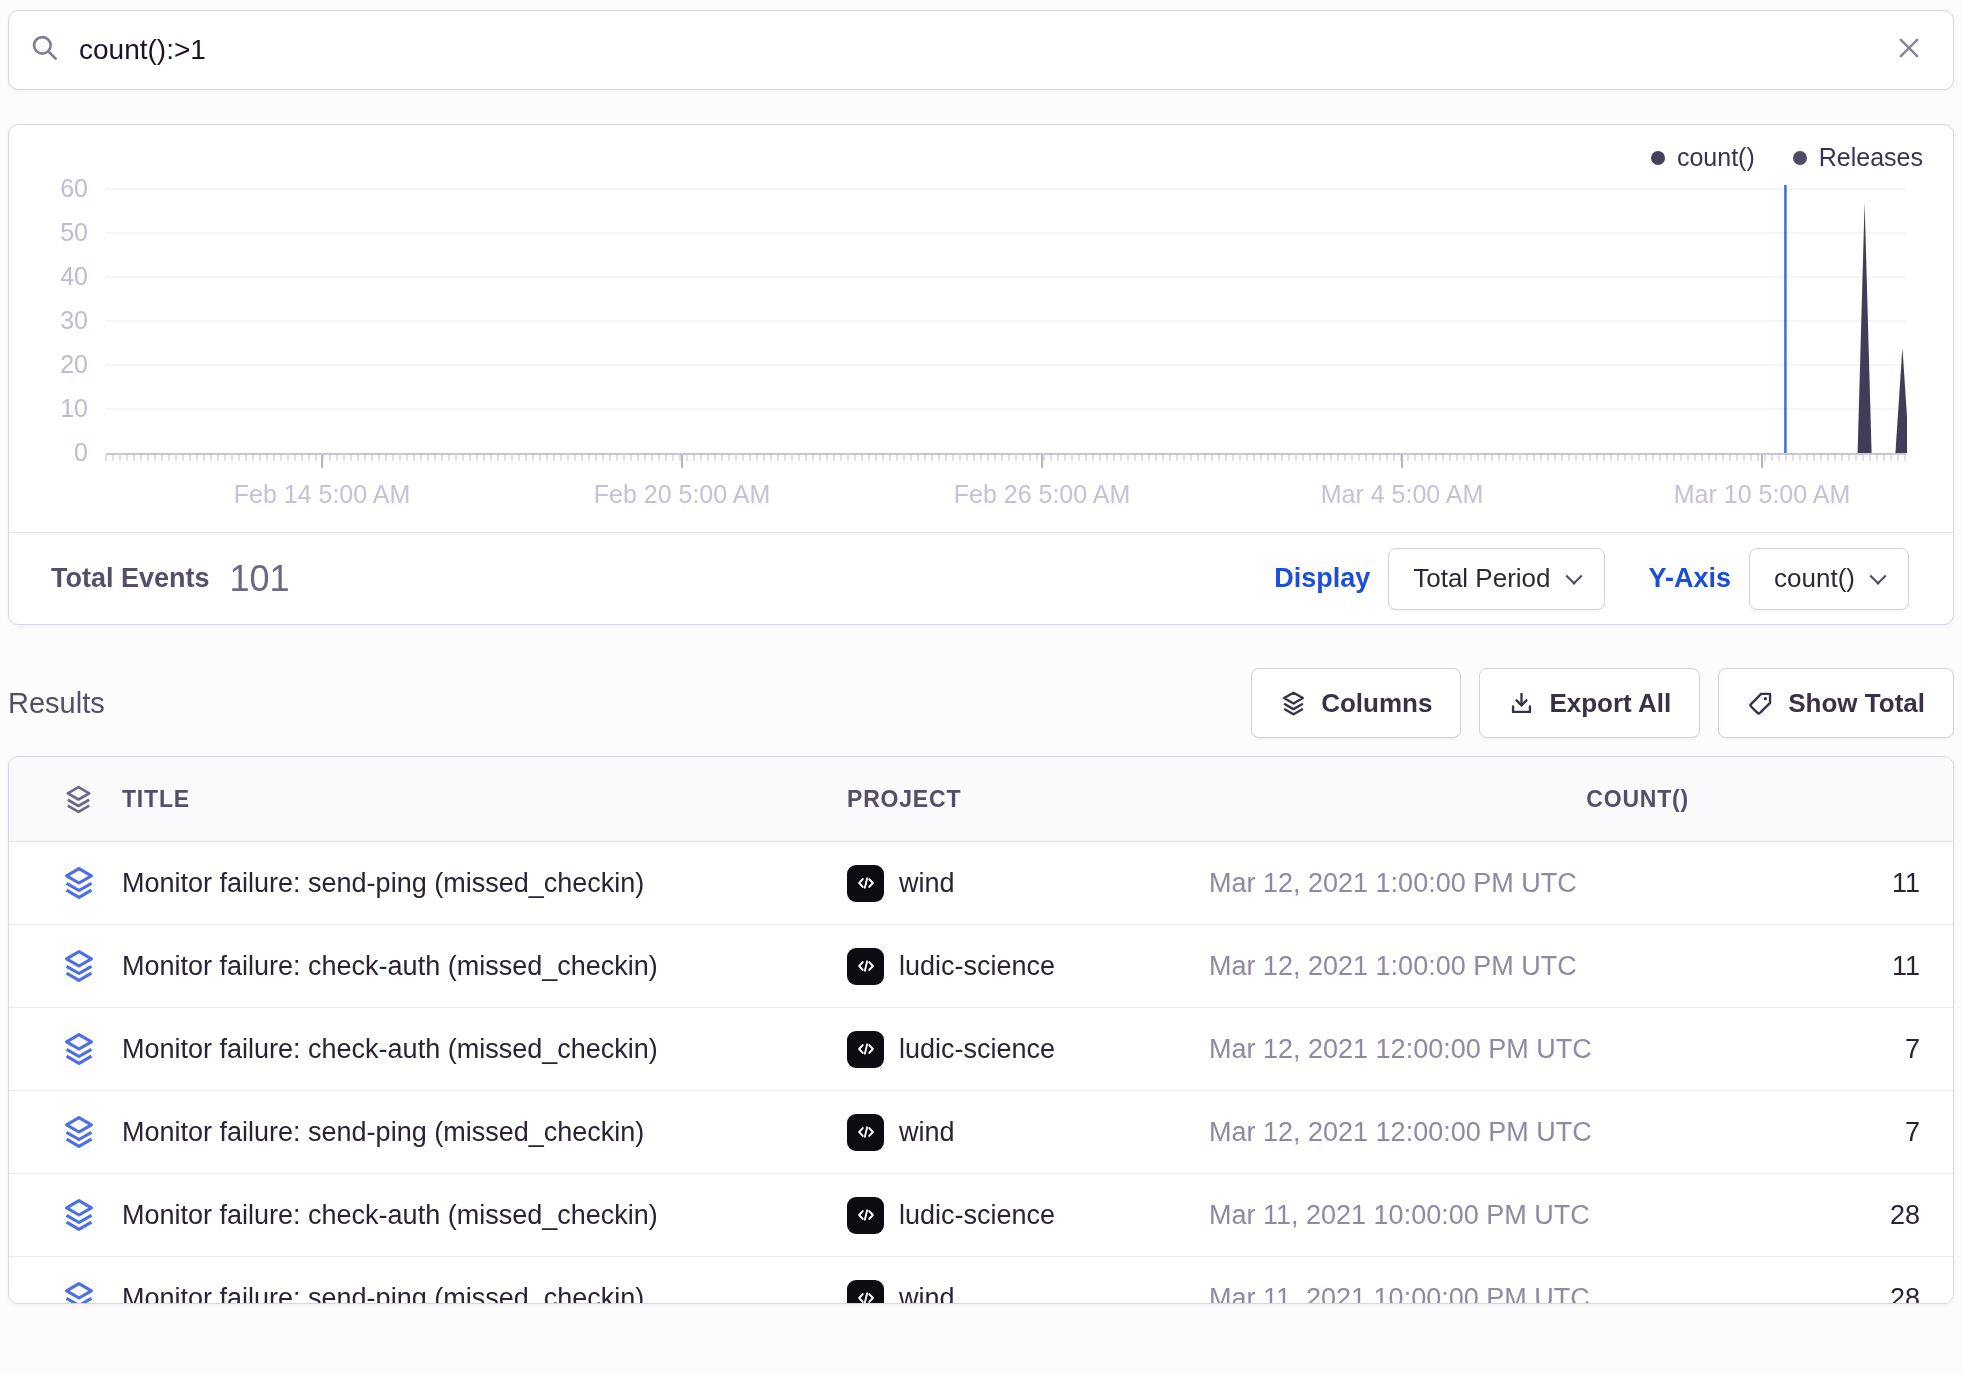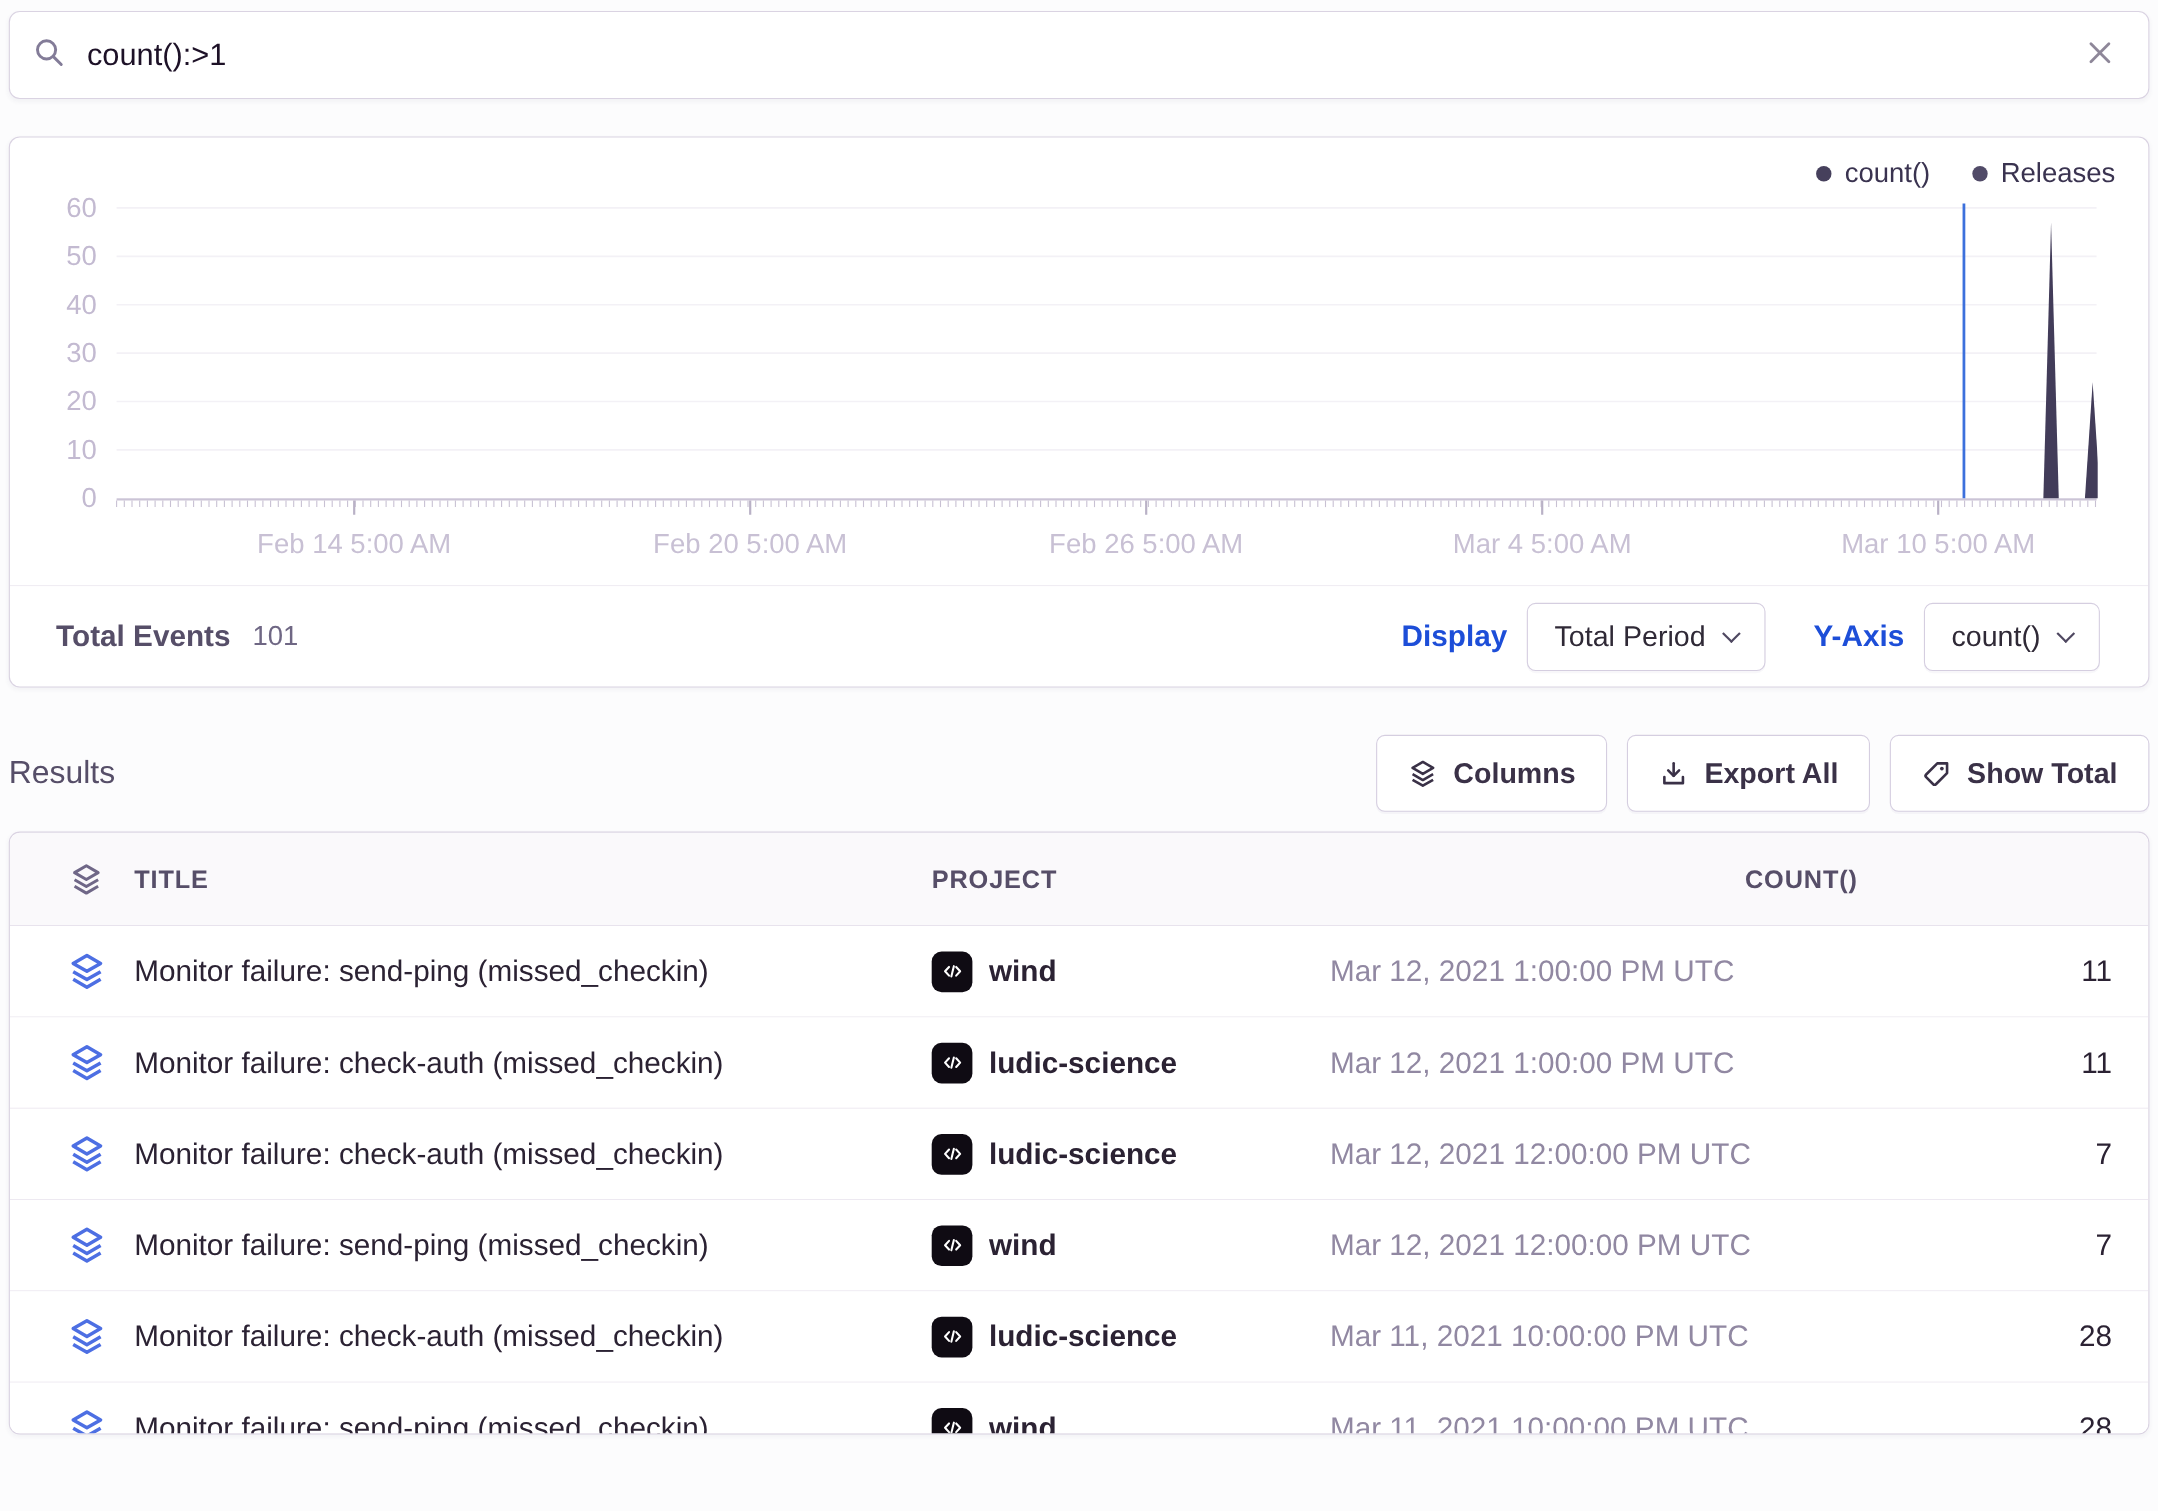--- a/index.html
+++ b/index.html
@@ -27,21 +27,21 @@
   .chart-card { left:8px; top:124px; width:1946px; height:501px; }
   .legend { position:absolute; top:18px; right:30px; display:flex; gap:38px;
     font-size:25px; color:#3A3350; z-index:2; }
   .legend-item { display:flex; align-items:center; gap:12px; cursor:pointer; }
   .legend-dot { width:14px; height:14px; border-radius:50%; display:inline-block; }
   #chart-svg { position:absolute; left:0; top:0; }
   .chart-footer { position:absolute; left:0; right:0; top:407px; bottom:0;
     border-top:1.5px solid #E7E1EC; display:flex; align-items:center;
     padding:0 44px 0 42px; border-radius:0 0 10px 10px; }
   .total-label { font-size:27px; font-weight:bold; color:#564E68; }
-  .total-value { font-size:25px; color:#6F6784; margin-left:20px; }
+  .total-value { font-size:36px; color:#6F6784; margin-left:20px; }
   .chart-controls { margin-left:auto; display:flex; align-items:center; }
   .ctrl-label { font-size:27px; font-weight:bold; color:#1d4ed8; }
   .dd-btn { height:62px; margin-left:18px; padding:0 24px; background:#fff;
     border:1.5px solid #D5CEE0; border-radius:8px; display:flex; align-items:center;
     gap:17px; font-size:26px; color:#2F2936; cursor:pointer;
     box-shadow:0 2px 0 rgba(45,0,85,0.03); font-family:inherit; }
   .dd-btn .chev { width:12px; height:12px; border-right:2.5px solid #4F4861;
     border-bottom:2.5px solid #4F4861; transform:rotate(45deg) translate(-2px,-2px); }
   .gap-lg { margin-left:44px; }
 
@@ -62,21 +62,21 @@
     align-items:center; padding:0 33px 0 26px; }
   .thead { height:85px; background:#FAF9FB; border-bottom:1px solid #E6E0EC;
     font-size:23px; font-weight:bold; color:#564E68; letter-spacing:0.8px;
     border-radius:10px 10px 0 0; }
   .trow { height:83px; border-bottom:1px solid #EDE9F1; background:#fff; }
   .icon-cell { display:flex; justify-content:center; align-items:center; }
   .title-cell { font-size:27px; color:#2B2233; white-space:nowrap; overflow:hidden; cursor:pointer; }
   .project-cell { display:flex; align-items:center; gap:15px; cursor:pointer; }
   .proj-icon { width:37px; height:37px; background:#0F0B13; border-radius:9px;
     display:flex; align-items:center; justify-content:center; }
-  .proj-name { font-size:27px; color:#2B2233;font-weight:bold; }
+  .proj-name { font-size:27px; color:#2B2233; }
   .ts-cell { font-size:27px; color:#9188A2; white-space:nowrap; }
   .count-cell { font-size:27px; color:#2B2233; text-align:right; }
   .sort-arrow { font-weight:normal; font-size:26px; margin-left:6px; }
   .tfoot { height:30px; background:#F6F5F8; }
   .hdr-cell { cursor:pointer; }
   .count-hdr { text-align:right; }
 </style>
 </head>
 <body>
 

